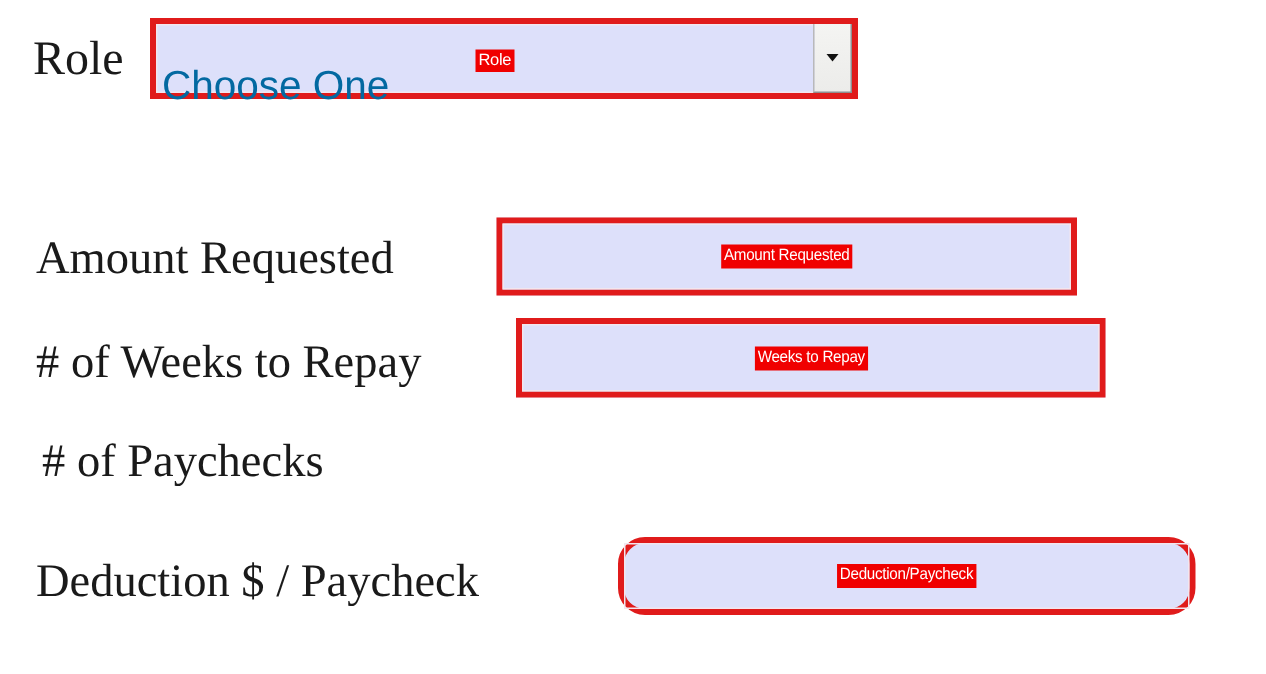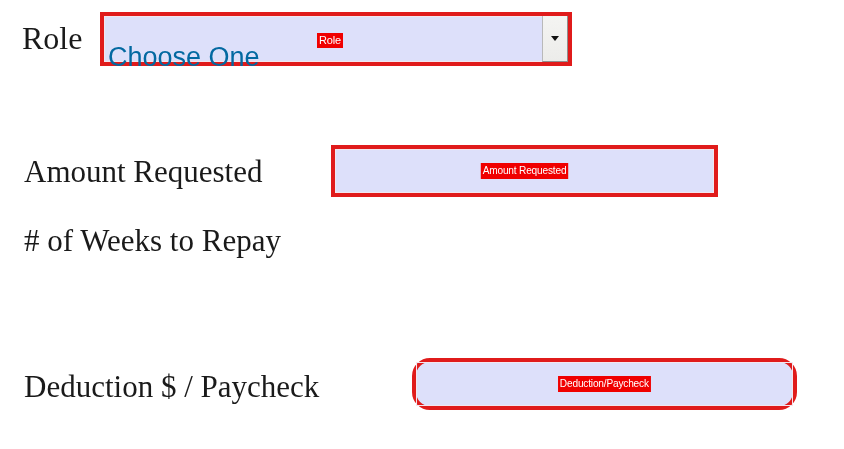--- a/index.html
+++ b/index.html
@@ -147,23 +147,27 @@
     <div class="field-label" style="left:24px; top:156px; font-size:31px;">Amount Requested</div>
 
     <div class="control-box" style="left:331px; top:145px; width:387px; height:52px;">
       <span class="badge">Amount Requested</span>
     </div>
   </div>
 
   <div class="field-row" style="left:0; top:0; width:844px; height:449px;text-align:right;">
     <div class="field-label" style="left:24px; top:225px; font-size:31px;"># of Weeks to Repay</div>
 
+    <div class="control-box" style="left:344px; top:212px; width:393px; height:53px;">
+      <span class="badge">Weeks to Repay</span>
+    </div>
   </div>
 
   <div class="field-row" style="left:0; top:0; width:844px; height:449px;">
+    <div class="field-label" style="left:28px; top:291px; font-size:31px;"># of Paychecks</div>
 
   </div>
 
   <div class="field-row" style="left:0; top:11px; width:720px; height:449px;">
     <div class="field-label" style="left:24px; top:360px; font-size:31px;">Deduction $ / Paycheck</div>
 
     <div class="control-box" style="left:412px; top:347px; width:385px; height:52px;border-radius:18px;">
       <span class="badge">Deduction/Paycheck</span>
     </div>
   </div>

